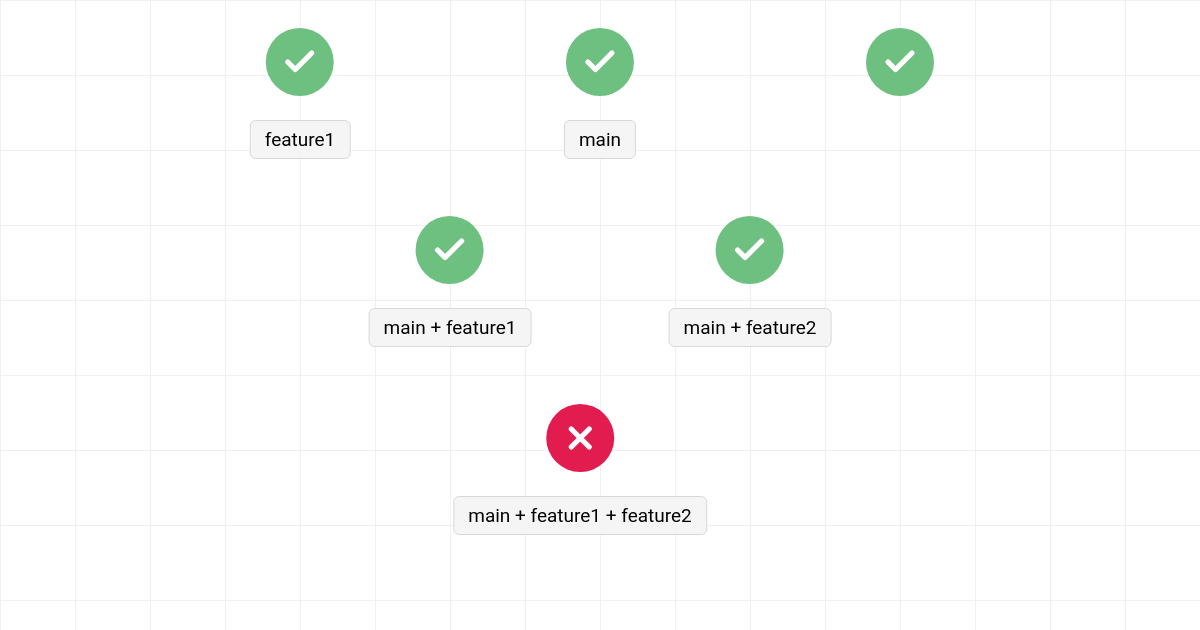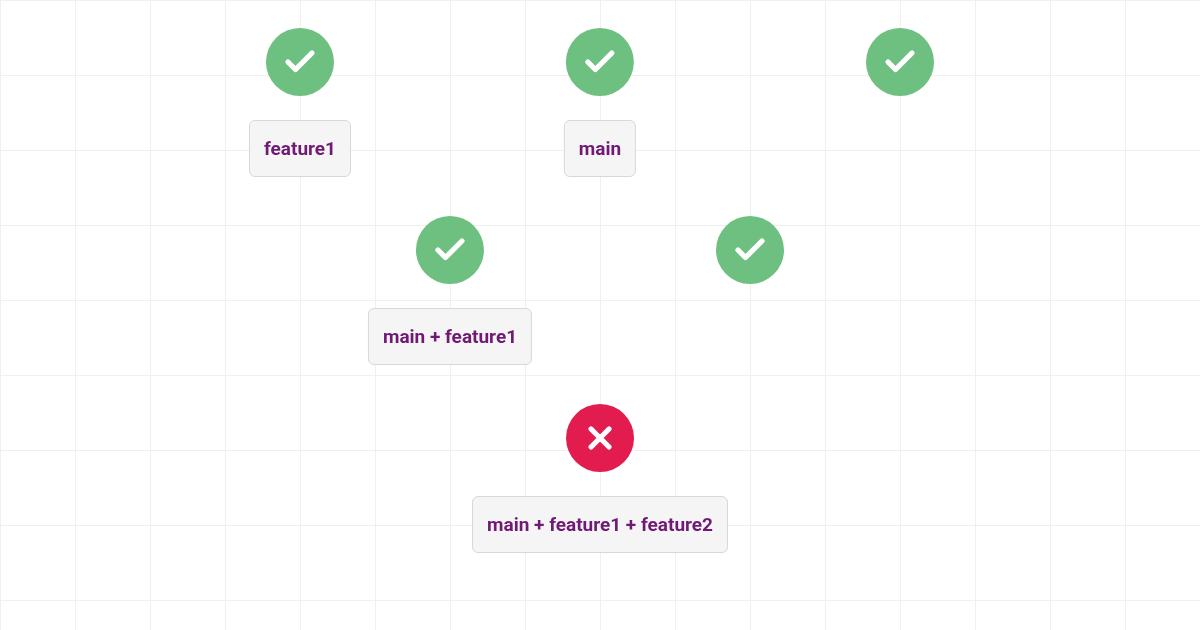--- a/index.html
+++ b/index.html
@@ -42,25 +42,25 @@
       background-color: #e21c4e;
     }
     .icon-circle svg {
       width: 36px;
       height: 36px;
     }
     .label {
       background-color: #f5f5f5;
       border: 1px solid #d8d8d8;
       border-radius: 6px;
-      padding: 16px 14px;
+      padding: 7px 14px;
       font-size: 19px;
-      color: #701a75;
+      color: #000000;
       white-space: nowrap;
-      font-weight: 700;
+      font-weight: 400;
     }
   </style>
 </head>
 <body>
 
 <div class="node" style="left:300px; top:28px;">
   <div class="icon-circle success">
     <svg viewBox="0 0 24 24" fill="none" stroke="#ffffff" stroke-width="3.5" stroke-linecap="round" stroke-linejoin="round">
         <polyline points="4 12 9 17 20 6"></polyline>
       </svg>
@@ -93,23 +93,24 @@
   </div>
   <div class="label">main + feature1</div>
 </div>
 
 <div class="node" style="left:750px; top:216px;">
   <div class="icon-circle success">
     <svg viewBox="0 0 24 24" fill="none" stroke="#ffffff" stroke-width="3.5" stroke-linecap="round" stroke-linejoin="round">
         <polyline points="4 12 9 17 20 6"></polyline>
       </svg>
   </div>
+  <div class="label">main + feature2</div>
 </div>
 
-<div class="node" style="left:600px; top:404px;text-align:center;">
+<div class="node" style="left:580px; top:404px;text-align:center;">
   <div class="icon-circle failure">
     <svg viewBox="0 0 24 24" fill="none" stroke="#ffffff" stroke-width="3.5" stroke-linecap="round" stroke-linejoin="round">
         <line x1="6" y1="6" x2="18" y2="18"></line>
         <line x1="18" y1="6" x2="6" y2="18"></line>
       </svg>
   </div>
   <div class="label">main + feature1 + feature2</div>
 </div>
 
 </body></html>

